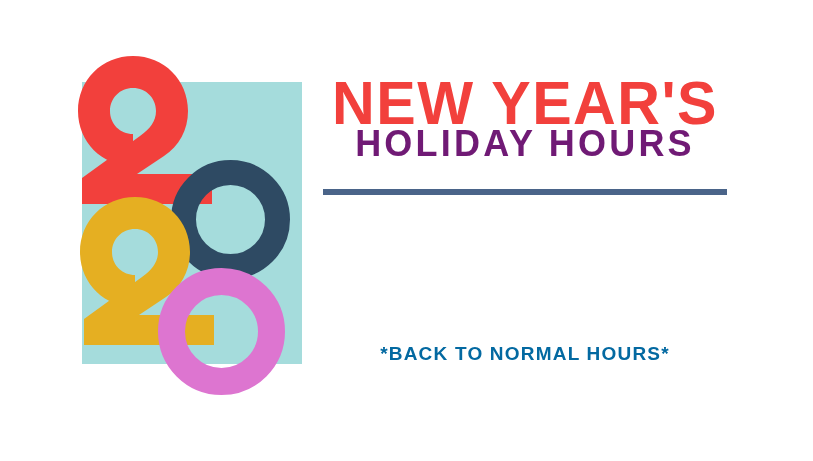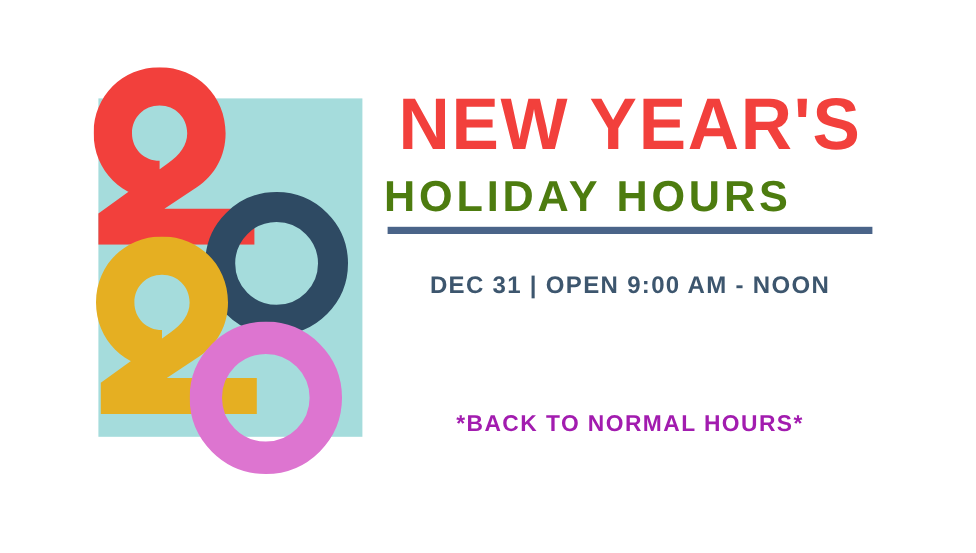--- a/index.html
+++ b/index.html
@@ -58,28 +58,29 @@
     line-height: 62px;
     letter-spacing: 1.5px;
     color: #f2403c;
     transform: scaleX(0.97);
     transform-origin: center center;
     white-space: nowrap;
   }
   #headline-sub {
     position: absolute;
     left: 0;
-    top: 144px;
+    top: 124px;
     width: 410px;
+    text-align: center;
     font-family: "Liberation Sans", sans-serif;
     font-weight: bold;
     font-size: 36px;
     line-height: 40px;
     letter-spacing: 3.2px;
-    color: #4d7c0f;
+    color: #701a75;
     white-space: nowrap;
   }
   #divider {
     position: absolute;
     left: 3px;
     top: 189px;
     width: 404px;
     height: 6px;
     background: #4a6489;
   }
@@ -101,21 +102,21 @@
   #footnote {
     position: absolute;
     left: 0;
     top: 343px;
     width: 410px;
     text-align: center;
     font-family: "Liberation Sans", sans-serif;
     font-weight: bold;
     font-size: 19px;
     letter-spacing: 1.2px;
-    color: #a21caf;
+    color: #0369a1;
     white-space: nowrap;
   }
 </style>
 </head>
 <body>
 
 <div id="poster">
 
   <div id="logo-graphic">
 
@@ -148,21 +149,20 @@
   </div>
 
   <div id="text-column">
 
     <div id="headline-main">NEW YEAR'S</div>
 
     <div id="headline-sub">HOLIDAY HOURS</div>
 
     <div id="divider"></div>
 
-    <div class="hours-line" id="hours-line-1">DEC 31  |  OPEN 9:00 AM - NOON</div>
 
 
 
     <div id="footnote">*BACK TO NORMAL HOURS*</div>
 
   </div>
 
 </div>
 
 </body></html>

